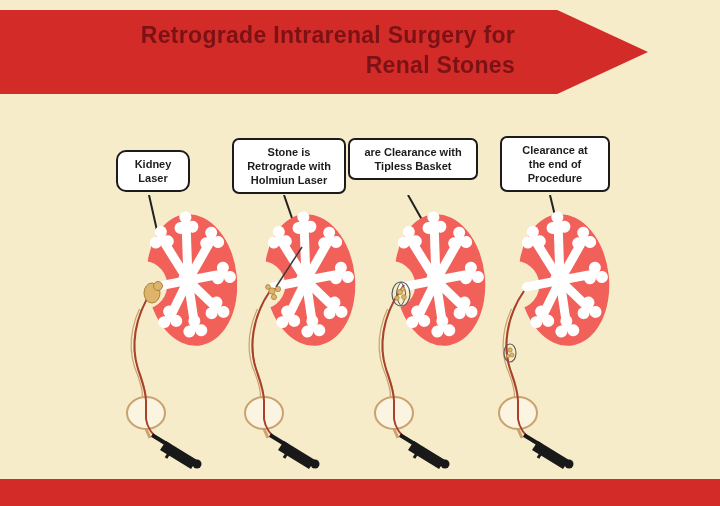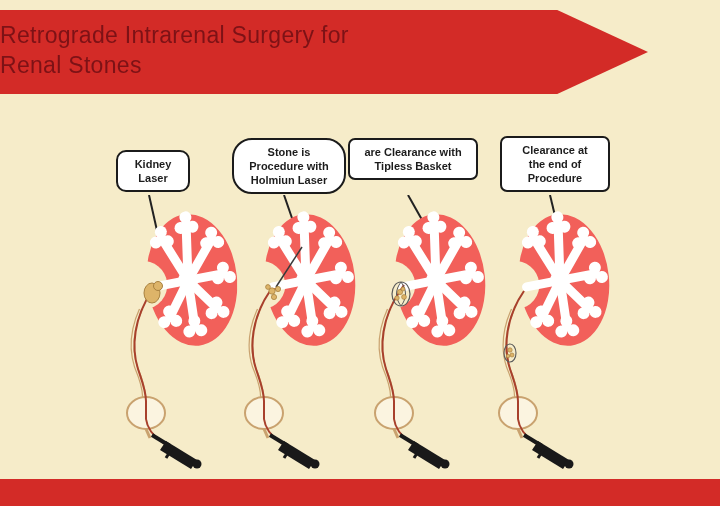--- a/index.html
+++ b/index.html
@@ -8,39 +8,39 @@
     background:var(--background,#f6ecc9);
     font-family:"Liberation Sans",sans-serif;
   }
   
   #banner{
     position:absolute;left:0;top:10px;width:648px;height:84px;
     background:var(--banner_red,#d32b27);
     clip-path:polygon(0 0,86% 0,100% 50%,86% 100%,0 100%);
   }
   #banner .txt{
-    position:absolute;left:0;top:10px;width:515px;text-align:left;
-    color:var(--title_text,#7d1216);font-weight:normal;font-size:23px;line-height:30px;
+    position:absolute;left:0;top:10px;width:515px;text-align:right;
+    color:var(--title_text,#7d1216);font-weight:bold;font-size:23px;line-height:30px;
     letter-spacing:.3px;
   }
   
   #bottom-strip{
     position:absolute;left:0;top:479px;width:720px;height:27px;
     background:var(--banner_red,#d32b27);
   }
   
   .callout{
     position:absolute;background:#fff;border:2px solid var(--box_border,#1b1b1b);
     border-radius:7px;padding:5px 4px;text-align:center;
     font-size:11px;font-weight:bold;line-height:14px;color:#1c1c1c;z-index:3;
   }
   .illu{position:absolute;width:150px;height:280px;z-index:2;}
   .illu svg{display:block;width:150px;height:280px;}
   #box1{left:116px;top:150px;width:62px;border-radius:10px;}
-  #box2{left:232px;top:138px;width:102px;border-radius:20px;}
+  #box2{left:232px;top:138px;width:102px;}
   #box3{left:348px;top:138px;width:118px;}
   #box4{left:500px;top:136px;width:98px;}
   #illu1{left:100px;top:195px;}
   #illu2{left:218px;top:195px;}
   #illu3{left:348px;top:195px;}
   #illu4{left:472px;top:195px;}
 </style>
 </head>
 <body>
 
@@ -53,21 +53,21 @@
     </div>
   </div>
 
   <div id="box1" class="callout">
     <div>Kidney</div>
     <div>Laser</div>
     <div></div>
   </div>
   <div id="box2" class="callout">
     <div>Stone is</div>
-    <div>Procedure with</div>
+    <div>Retrograde with</div>
     <div>Holmiun Laser</div>
   </div>
   <div id="box3" class="callout">
     <div>are Clearance with</div>
     <div>Tipless Basket</div>
   </div>
   <div id="box4" class="callout">
     <div>Clearance at</div>
     <div>the end of</div>
     <div>Procedure</div>

